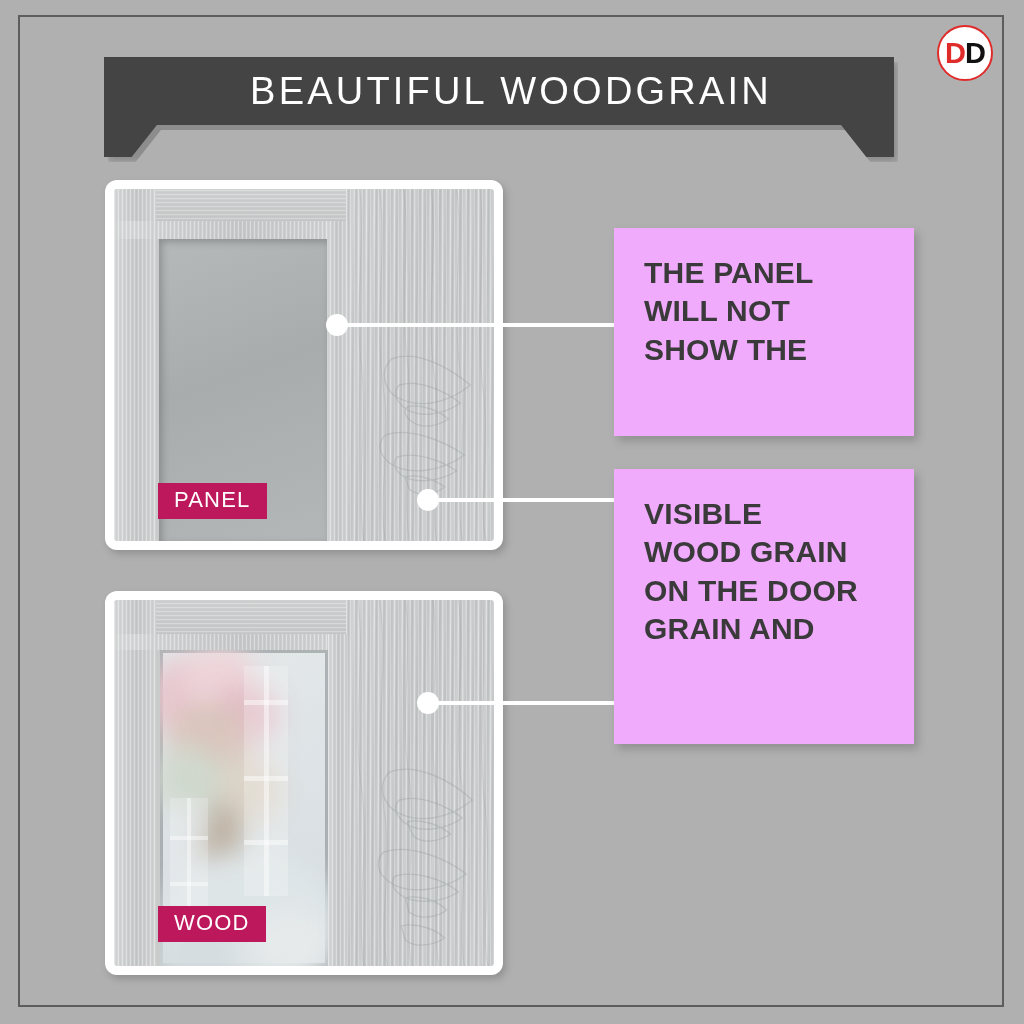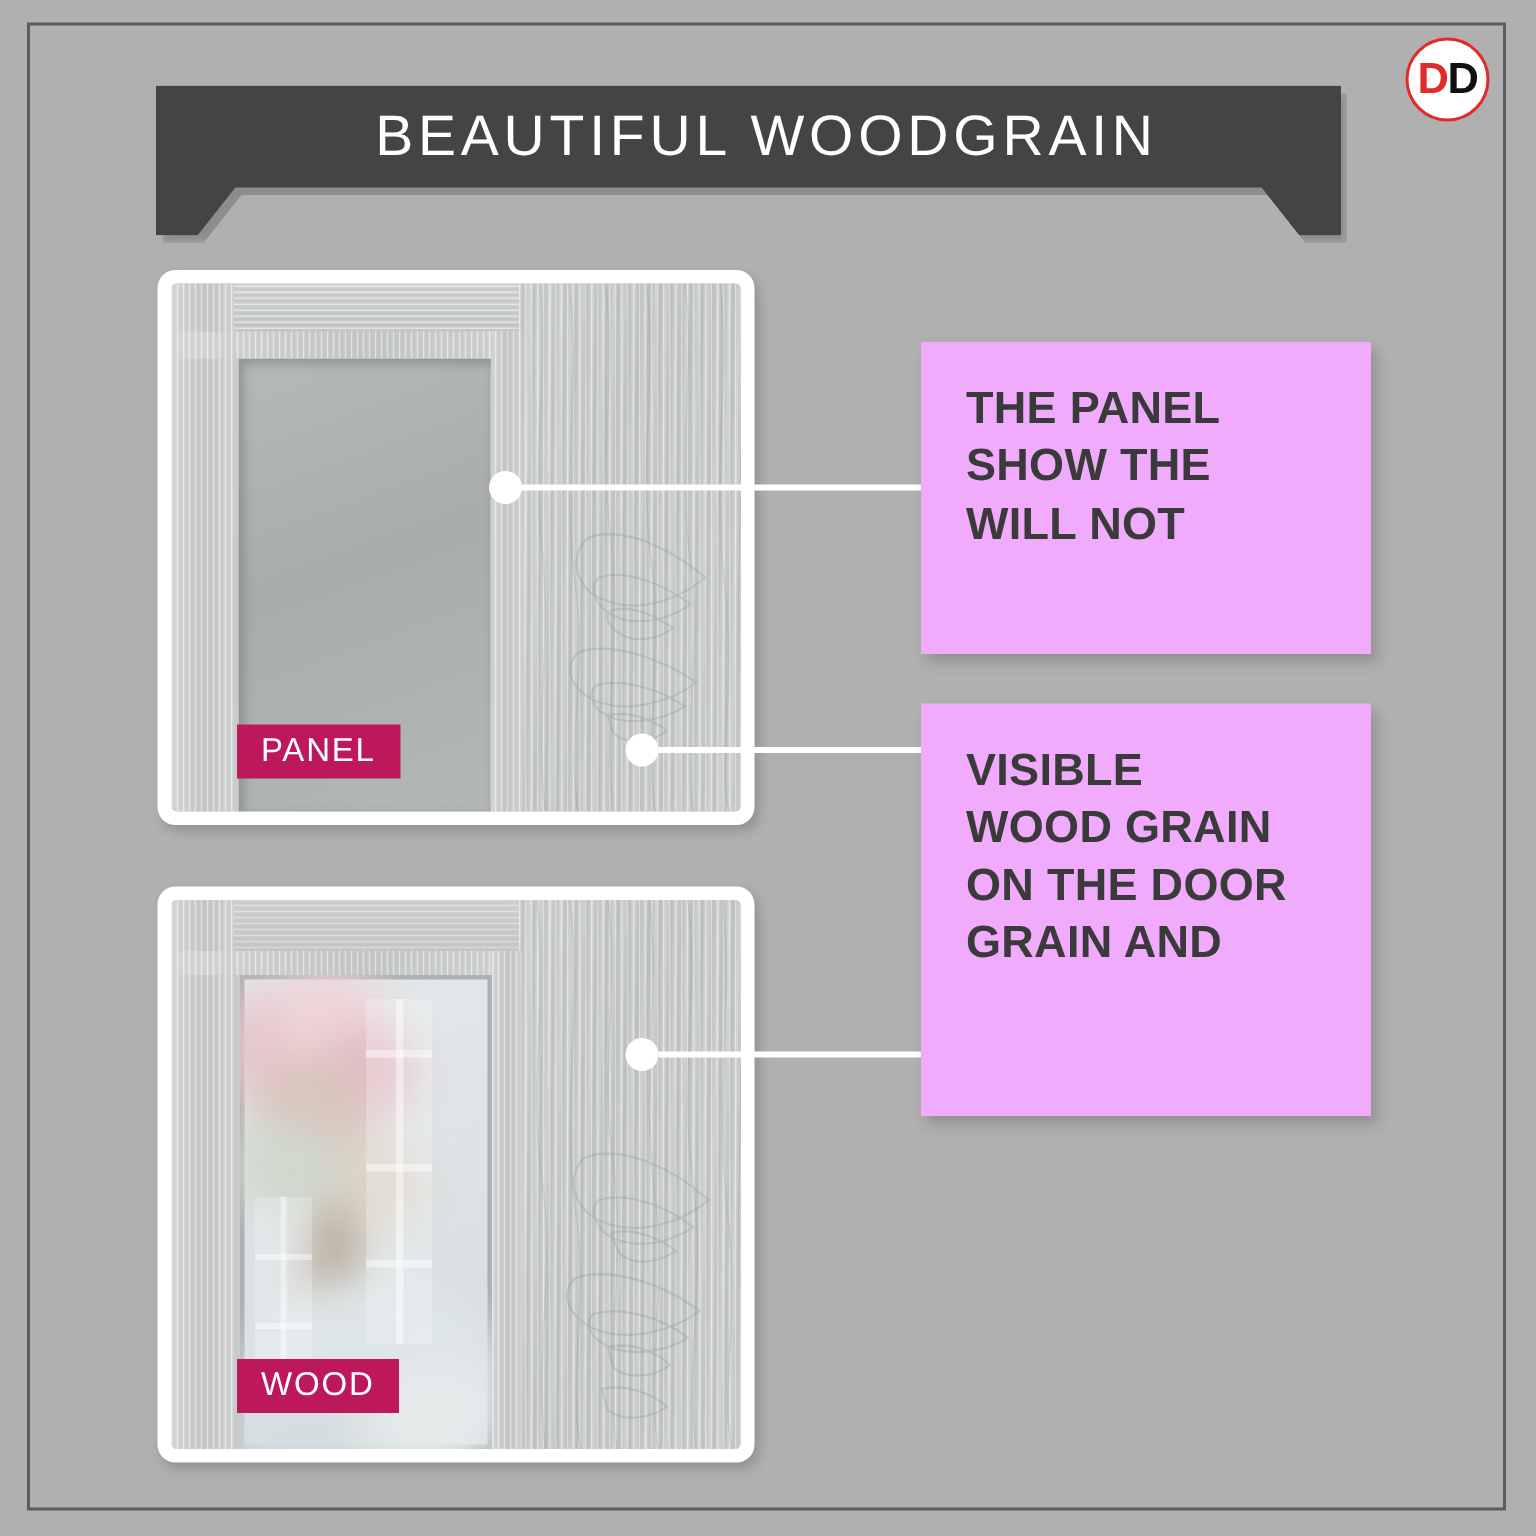--- a/index.html
+++ b/index.html
@@ -345,22 +345,22 @@
   <div class="lead" style="left:348px; top:323px; width:270px;"></div>
 
   <div class="dot" style="left:417px; top:489px;"></div>
   <div class="lead" style="left:439px; top:498px; width:179px;"></div>
 
   <div class="dot" style="left:417px; top:692px;"></div>
   <div class="lead" style="left:439px; top:701px; width:179px;"></div>
 
   <div class="callout one">
     <p>THE PANEL</p>
+    <p>WILL NOT</p>
     <p>SHOW THE</p>
-    <p>WILL NOT</p>
   </div>
 
   <div class="callout two">
     <p>VISIBLE</p>
     <p>WOOD GRAIN</p>
     <p>ON THE DOOR</p>
     <p>GRAIN AND</p>
   </div>
 
 </div>

